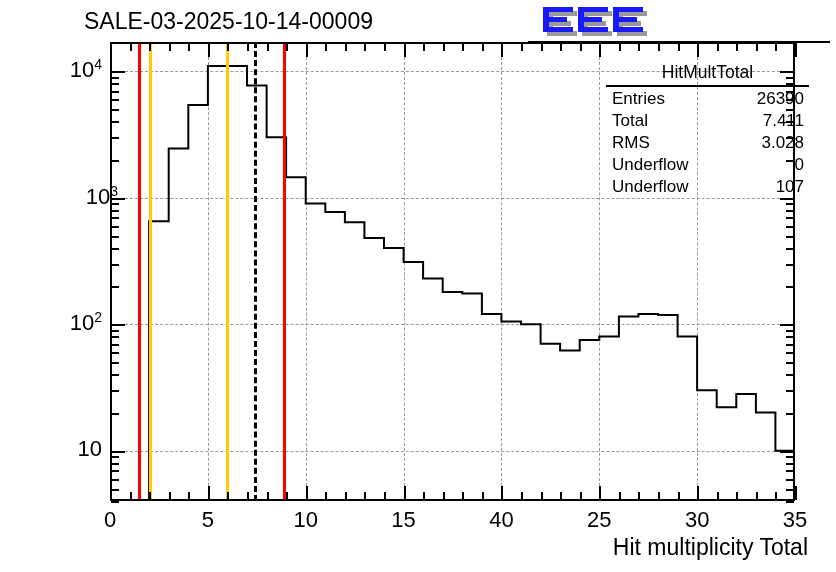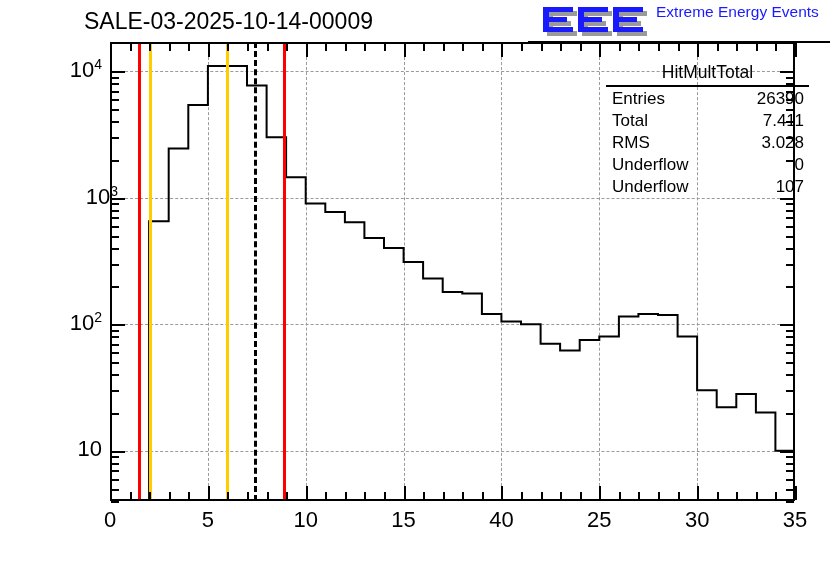--- a/index.html
+++ b/index.html
@@ -95,21 +95,20 @@
           <rect x="36" y="13" width="24" height="5"></rect>
           <rect x="36" y="23" width="30" height="5"></rect>
           <rect x="36" y="3" width="6" height="25"></rect>
         <rect x="71" y="3" width="30" height="5"></rect>
           <rect x="71" y="13" width="24" height="5"></rect>
           <rect x="71" y="23" width="30" height="5"></rect>
           <rect x="71" y="3" width="6" height="25"></rect>
       </g>
     </svg>
     <div class="logo-text">
-      <div>Extreme Energy Events</div>
     </div>
     <div class="logo-rule"></div>
   </div>
 
   <div class="plot-clip" id="plot-clip">
       <div class="gridv" style="left: 97.8571px;"></div>
       <div class="gridv" style="left: 195.714px;"></div>
       <div class="gridv" style="left: 293.571px;"></div>
       <div class="gridv" style="left: 391.429px;"></div>
       <div class="gridv" style="left: 489.286px;"></div>
@@ -278,20 +277,21 @@
       <div class="tick" style="left: 111px; top: 76.9408px; width: 8px; height: 2px;"></div>
       <div class="tick" style="left: 786px; top: 76.9408px; width: 8px; height: 2px;"></div>
       <div class="tick" style="left: 111px; top: 71.1523px; width: 14px; height: 2px;"></div>
       <div class="tick" style="left: 780px; top: 71.1523px; width: 14px; height: 2px;"></div>
       <div class="ylab" style="left: 6px; top: 435.66px; width: 96px;">10</div>
       <div class="ylab" style="left: 6px; top: 309.157px; width: 96px;">10<sup>2</sup></div>
       <div class="ylab" style="left: 22px; top: 182.655px; width: 96px;">10<sup>3</sup></div>
       <div class="ylab" style="left: 6px; top: 56.1523px; width: 96px;">10<sup>4</sup></div>
     </div>
 
+  <div class="axis-title">Hit multiplicity Total</div>
 
   <div class="stats">
     <div class="stats-title">HitMultTotal</div>
     <div id="stats-rows">
         <div class="stats-row" style="top: 26px;">
           <span class="k">Entries</span>
           <span class="v">26390</span>
         </div>
         <div class="stats-row" style="top: 48px;">
           <span class="k">Total</span>

